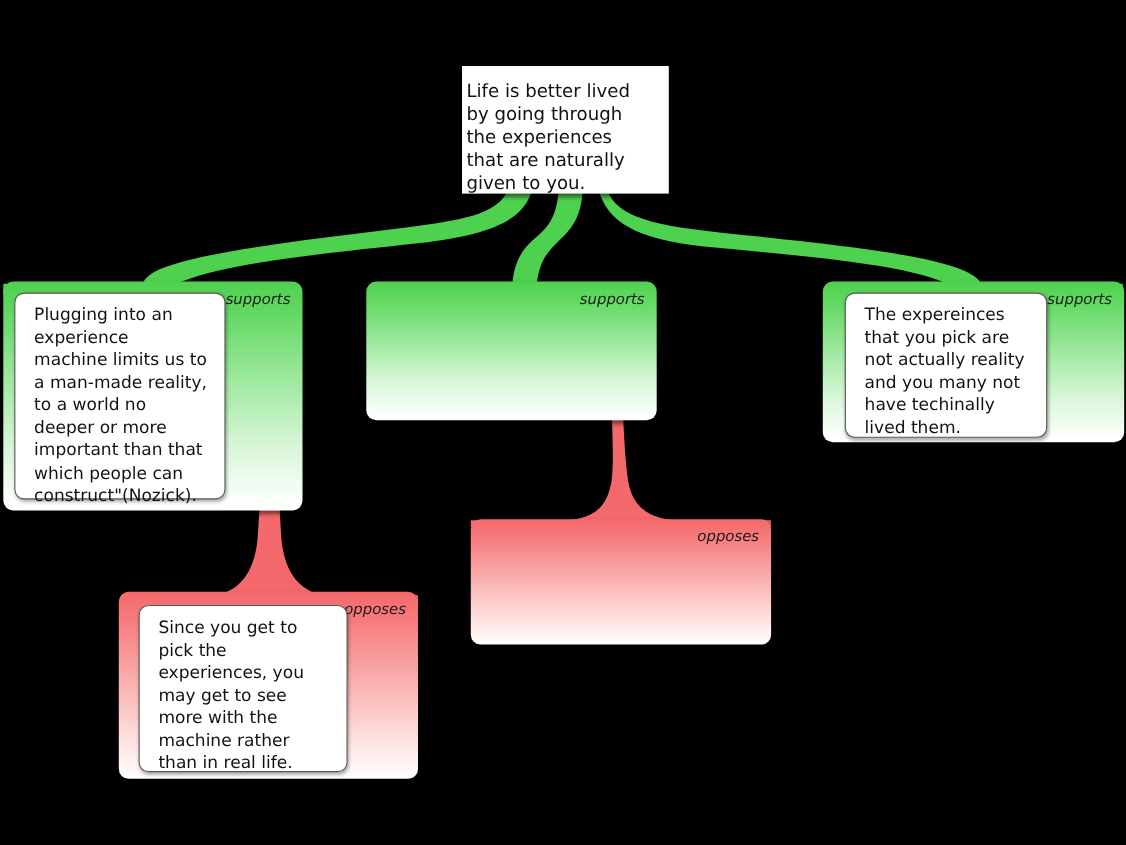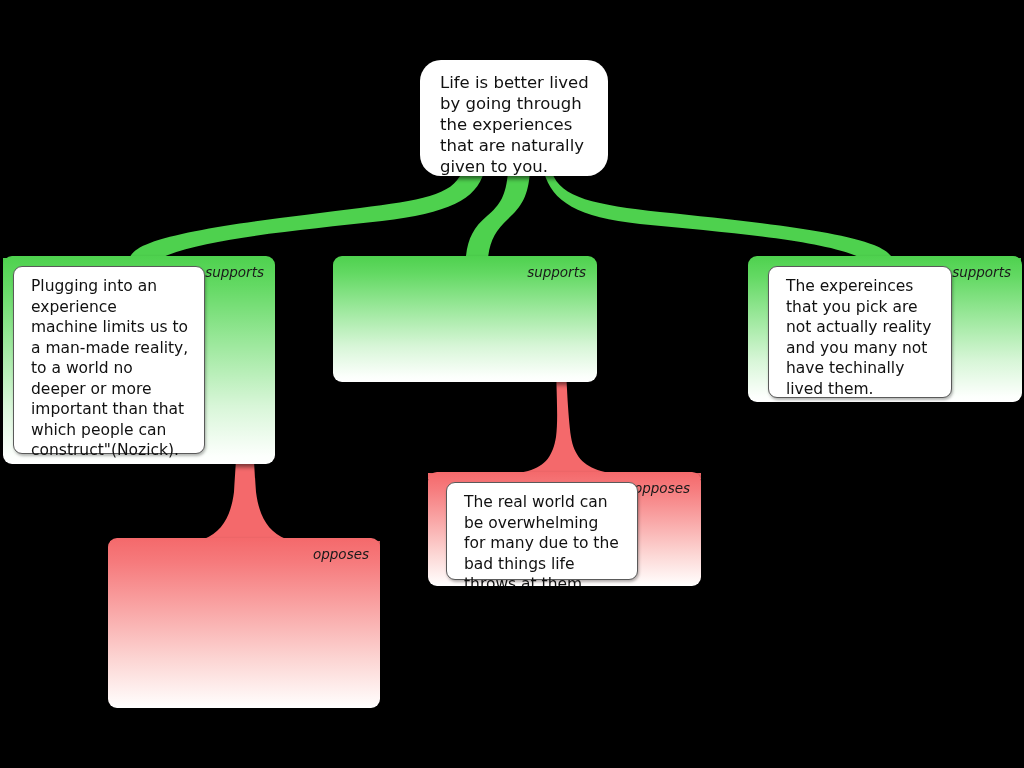--- a/index.html
+++ b/index.html
@@ -10,24 +10,24 @@
   }
   #canvas{position:absolute;inset:0;width:1024px;height:768px;}
 
   
   #links{position:absolute;left:0;top:0;width:1024px;height:768px;z-index:1;}
 
   
   .root-card{
     position:absolute;z-index:3;
     background:#fff;
-    border-radius:21px;
+    border-radius:0;
     box-shadow:2px 3px 4px rgba(0,0,0,0.55);
     box-sizing:border-box;
-    padding:12px 14px 10px 20px;
+    padding:12px 14px 10px 4px;
   }
   .root-card .txt{
     font-size:16.5px;line-height:21px;color:#111;white-space:pre-line;
   }
 
   
   .panel{
     position:absolute;z-index:2;
     box-sizing:border-box;
     border-radius:9px;
@@ -167,26 +167,28 @@
 that you pick are
 not actually reality
 and you many not
 have techinally
 lived them.</div>
     </div>
   </div>
 
   <div class="panel opposes" style="left:108px;top:538px;width:272px;height:170px;">
     <div class="relation">opposes</div>
+    <div class="card" style="left:18px;top:12px;width:190px;height:152px;">
+      <div class="txt">Since you get to
+pick the
+experiences, you
+may get to see
+more with the
+machine rather
+than in real life.</div>
+    </div>
   </div>
 
   <div class="panel opposes" style="left:428px;top:472px;width:273px;height:114px;">
     <div class="relation">opposes</div>
-    <div class="card" style="left:18px;top:10px;width:192px;height:98px;">
-      <div class="txt">The real world can
-be overwhelming
-for many due to the
-bad things life
-throws at them.</div>
-    </div>
   </div>
 
 </div>
 
 </body></html>

